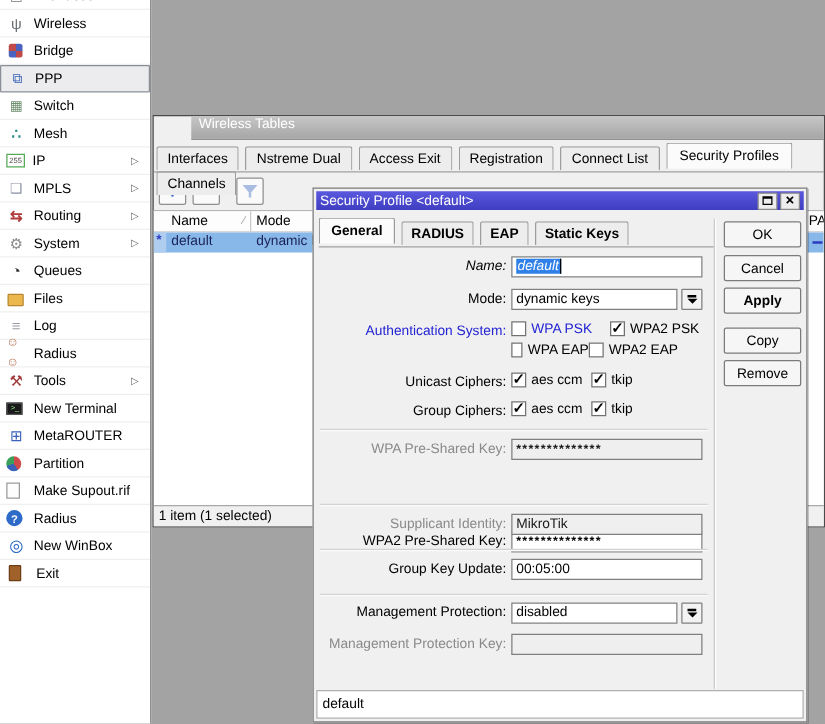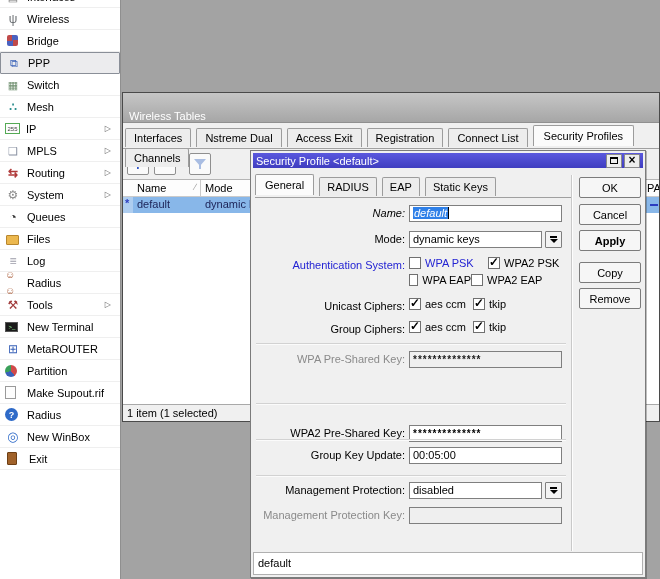--- a/index.html
+++ b/index.html
@@ -65,23 +65,24 @@
   .i-exit       { width:10px; height:13px; flex:0 0 10px; margin:0 12px 0 2px; background:#a0622a;
                   border:1px solid #6e3f14; border-radius:1px; }
 
   
   .win {
     position:absolute; left:122px; top:92px; width:538px; height:330px;
     background:#f0f0f0; border:1px solid #4a4a4a; z-index:1;
     display:flex; flex-direction:column;
   }
   .win-title {
-    height:30px; background:linear-gradient(#c6c6c6,#a6a6a6);
-    color:#fff; display:flex; align-items:flex-end; padding:0 6px;
+    height:19px; background:linear-gradient(#c6c6c6,#a6a6a6);
+    color:#fff; display:flex; align-items:flex-start; padding:0 6px;
     border-bottom:1px solid #909090;
+    margin-left:30px;
   }
   .tabstrip { height:26px; padding:4px 0 0 2px; position:relative; }
   .tabstrip::after { content:""; position:absolute; left:0; right:0; bottom:0; border-bottom:1px solid #a0a0a0; }
   .tab {
     display:inline-block; padding:3px 8px 3px 8px; border:1px solid #9c9c9c; border-bottom:none;
     border-radius:2px 2px 0 0; background:#ededed; margin-right:2px; position:relative; cursor:default;
   }
   .tab.active { background:#fbfbfb; padding:4px 10px; top:-2px; z-index:2; }
   .toolbar { height:30px; display:flex; align-items:center; padding:0 4px; }
   .tbtn {
@@ -130,21 +131,21 @@
   .dlg-tbtn {
     width:16px; height:14px; background:#ededed; border:1px solid #8a8a8a; border-radius:1px;
     margin-left:2px; display:flex; align-items:center; justify-content:center;
     color:#000; font-size:10px; line-height:10px; cursor:default;
   }
   .max-glyph { width:8px; height:7px; border:1px solid #000; border-top-width:2px; }
   .close-glyph { font-weight:bold; font-size:12px; margin-top:-2px; }
 
   .dlg-tabs { position:absolute; left:4px; top:25px; height:22px; width:316px; }
   .dlg-tabs::after { content:""; position:absolute; left:0; right:0; bottom:0; border-bottom:1px solid #a0a0a0; }
-  .dlg .tab { padding:3px 7px; }
+  .dlg .tab { padding:3px 7px;font-weight:bold; }
   .dlg .tab.active { padding:4px 9px; top:-2px; }
 
   .dlg-divider { position:absolute; left:320px; top:24px; bottom:26px; width:2px;
                  border-left:1px solid #c9c9c9; border-right:1px solid #fdfdfd; }
 
   .frow { position:absolute; height:18px; }
   .flabel {
     position:absolute; left:0; width:150px; text-align:right; top:2px; white-space:nowrap;
   }
   .flabel.blue { color:#2323d3; }
@@ -427,20 +428,24 @@
 
   <div class="frow" style="top:226px; left:4px; width:312px;margin-top:48px;">
     <span class="flabel">WPA2 Pre-Shared Key:</span>
     <span class="field w-full">
       <span class="stars">**************</span>
     </span>
   </div>
 
   <div class="sep" style="top:252px;"></div>
 
+  <div class="frow" style="top:260px; left:4px; width:312px;">
+    <span class="flabel dis">Supplicant Identity:</span>
+    <span class="field w-full dis">MikroTik</span>
+  </div>
 
   <div class="sep" style="top:288px;"></div>
 
   <div class="frow" style="top:296px; left:4px; width:312px;">
     <span class="flabel">Group Key Update:</span>
     <span class="field w-full">00:05:00</span>
   </div>
 
   <div class="sep" style="top:324px;"></div>
 

